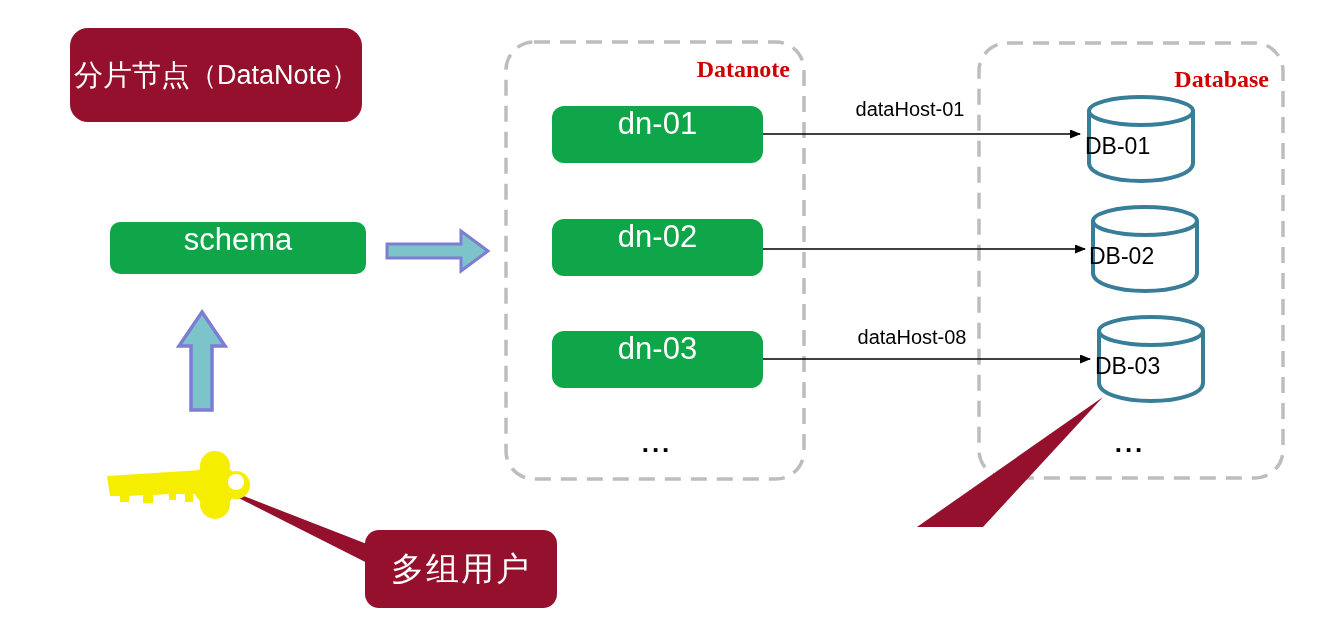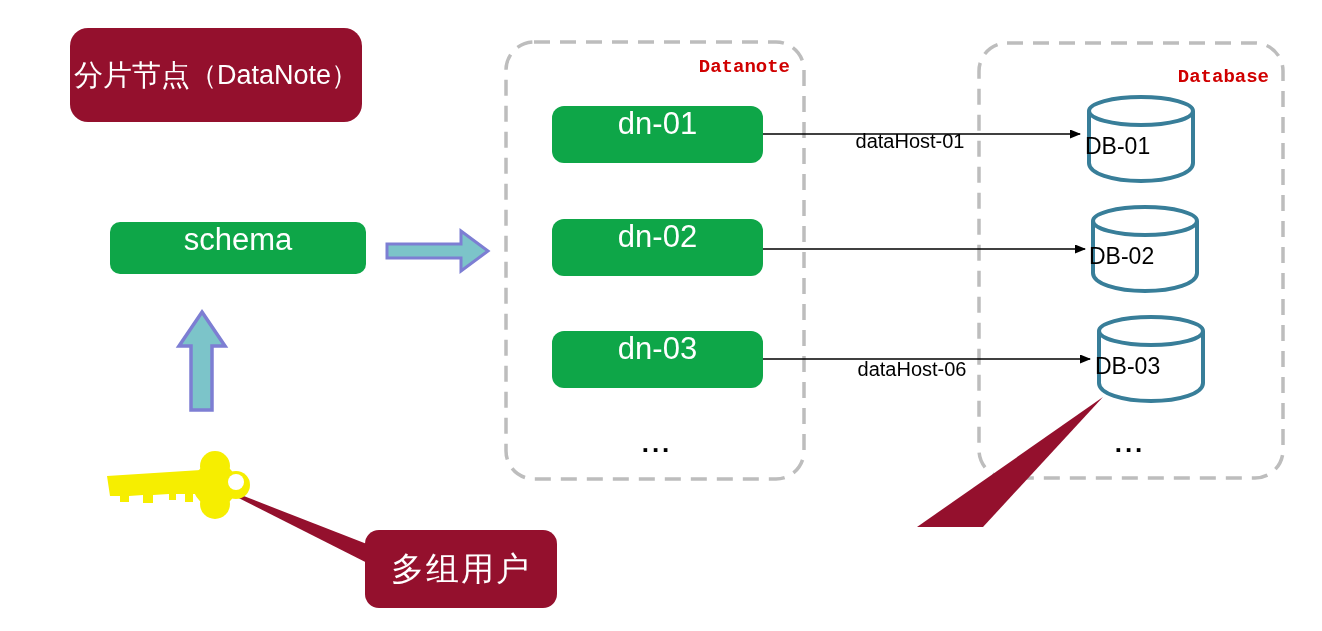--- a/index.html
+++ b/index.html
@@ -20,43 +20,42 @@
 
   .green-box{
     position:absolute;background:#0EA648;color:#ffffff;border-radius:12px;
     display:flex;justify-content:center;
     font-size:31px;font-family:"Liberation Sans",sans-serif;
   }
   .schema-box{left:110px;top:222px;width:256px;height:52px;border-radius:10px;}
 
   .container{position:absolute;}
   .container-label{
-    position:absolute;color:#D00000;font-weight:bold;font-size:19px;
-    font-family:Liberation Mono, monospace;
+    position:absolute;color:#D00000;font-weight:bold;font-size:24px;
+    font-family:Liberation Serif, serif;
   }
   .datanote-container{left:505px;top:40px;width:301px;height:440px;}
   .database-container{left:978px;top:42px;width:307px;height:438px;}
 
   .dn-node{left:47px;width:211px;height:57px;}
   .ellipsis{
     position:absolute;width:60px;text-align:center;color:#000;
     font-weight:900;font-size:26px;letter-spacing:3px;line-height:26px;
   }
 
   .cylinder{position:absolute;width:112px;height:90px;}
   .cylinder svg{position:absolute;left:0;top:0;}
   .cyl-label{
     position:absolute;left:0;top:40px;width:112px;text-align:left;
     color:#000;font-size:23px;font-family:"Liberation Sans",sans-serif;
   }
 
   .conn-label{
     position:absolute;width:180px;text-align:center;color:#000;font-size:20px;
     font-family:"Liberation Sans",sans-serif;
-    margin-top:32px;
   }
 
   .callout-users{left:365px;top:530px;width:192px;height:78px;border-radius:14px;}
   .callout-users .callout-text{
     font-family:"Liberation Serif",serif;font-size:33px;letter-spacing:2px;
   }
   .callout-datahost{left:793px;top:520px;width:210px;height:93px;border-radius:16px;}
   .callout-cn{font-family:"Liberation Serif",serif;font-size:26px;line-height:33px;letter-spacing:1px;}
   .callout-en{font-family:"Liberation Sans",sans-serif;font-size:29px;line-height:36px;}
 </style>
@@ -149,20 +148,20 @@
         <path d="M4,18 L4,70 C4,80.5 27,88 56,88 C85,88 108,80.5 108,70 L108,18" fill="#ffffff" stroke="#387E99" stroke-width="4"></path>
         <ellipse cx="56" cy="18" rx="52" ry="14" fill="#ffffff" stroke="#387E99" stroke-width="4"></ellipse>
       </svg>
       <div class="cyl-label">DB-03</div>
     </div>
 
     <div class="ellipsis" style="left:122px;top:388px;">...</div>
   </div>
 
   <div class="conn-label" style="left:820px;top:98px;">dataHost-01</div>
-  <div class="conn-label" style="left:822px;top:326px;">dataHost-06</div>
+  <div class="conn-label" style="left:822px;top:326px;">dataHost-08</div>
 
   <div class="maroon-box callout-users">
     <div class="callout-text">多组用户</div>
   </div>
 
 
 </div>
 
 </body></html>

